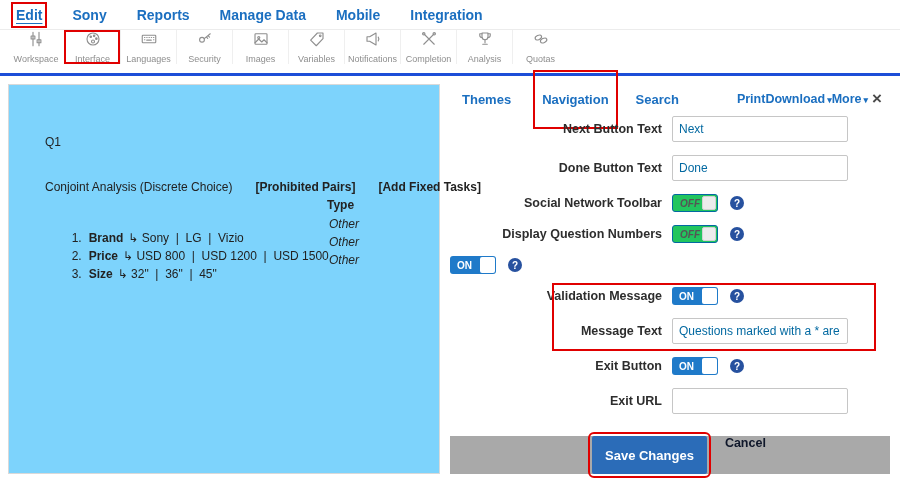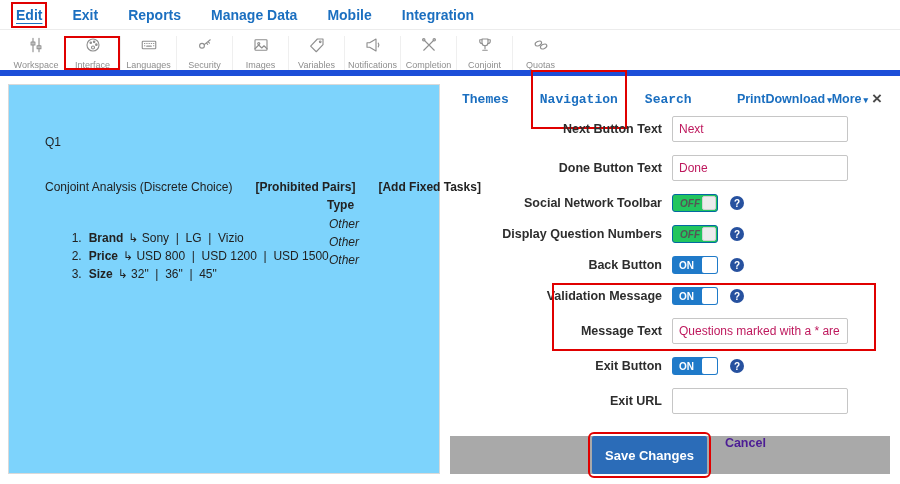--- a/index.html
+++ b/index.html
@@ -16,22 +16,22 @@
     padding-left:16px; font-size:14px; font-weight:600; color:#1b6fc0;
     border-bottom:1px solid #ececec;
   }
   .nav-item { cursor:pointer; white-space:nowrap; }
   .nav-item.active {
     text-decoration:underline; text-underline-offset:3px;
     outline:2px solid #e00000; outline-offset:3px;
   }
 
   
-  .tbar { height:46px; display:flex; align-items:flex-end; padding-left:8px;
-          border-bottom:6px solid #1d4ed8; }
+  .tbar { height:46px; display:flex; align-items:flex-start; padding-left:8px;
+          border-bottom:3px solid #1d4ed8; }
   .tb-item { width:56px; display:flex; flex-direction:column; align-items:center;
              justify-content:center; gap:2px; cursor:pointer; }
   .tb-item + .tb-item { border-left:1px solid #efefef; }
   .tb-item.annotated { outline:2px solid #e00000; outline-offset:-2px; }
   .tb-label { font-size:9px; color:#8e8e8e; }
   .tb-item svg { stroke:#8f8f8f; fill:none; stroke-width:1.5; stroke-linecap:round; stroke-linejoin:round; }
 
   
   .main { display:flex; gap:10px; padding:8px 0 0 8px; }
 
@@ -45,35 +45,35 @@
   .pv-row { position:absolute; left:36px; white-space:pre; width:392px; }
   .pv-row.r1 { top:132px; } .pv-row.r2 { top:150px; } .pv-row.r3 { top:168px; }
   .pv-row .idx { display:inline-block; width:17px; }
   .pv-row .name { font-weight:700; }
   .pv-row .levels { margin-left:5px; }
   .pv-row .otype { position:absolute; left:284px; top:0; font-style:italic; }
 
   
   .panel { width:440px; height:400px; display:flex; flex-direction:column; position:relative; }
   .phead { display:flex; align-items:center; height:30px; padding:0 8px 0 12px; font-size:13px; }
-  .ptab { color:#1b6fc0; font-weight:600; margin-right:24px; cursor:pointer;font-family:Liberation Mono, monospace; }
+  .ptab { color:#1b6fc0; font-weight:600; margin-right:24px; cursor:pointer; }
   .ptab.annotated { outline:2px solid #e00000; padding:20px 7px; margin-right:20px; }
   .pactions { margin-left:auto; display:flex; align-items:center; 
               color:#1b6fc0; font-weight:600; font-size:12.5px; }
   .paction { cursor:pointer; white-space:nowrap; }
   .chev { font-size:9px; margin-left:2px; }
   .close-x { color:#4a4a4a; font-size:17px; font-weight:700; cursor:pointer; margin-left:4px; }
 
   .pform { padding-top:2px; }
   .frow { display:flex; align-items:center; margin-bottom:13px; }
   .flabel { width:222px; text-align:right; font-weight:700; font-size:12.5px;
             color:#2d2d2d; padding-right:10px; flex-shrink:0; }
   .fctrl { display:flex; align-items:center; }
   .tinput { width:176px; height:25px; border:1px solid #c6c6c6; border-radius:2px;
-            padding:12px 6px; font-size:12px; color:#be185d;
+            padding:12px 6px; font-size:12px; color:#0369a1;
             font-family:"Liberation Sans", sans-serif; }
 
   .toggle { width:46px; height:18px; border-radius:3px; position:relative;
             display:flex; align-items:center; font-size:10px; font-weight:700; cursor:pointer; }
   .toggle.on { background:#1f7ac9; color:#fff; }
   .toggle.on .tg-text { margin-left:7px; }
   .toggle.on .tg-knob { position:absolute; right:1px; top:1px; width:15px; height:16px;
                         background:#fff; border-radius:2px; }
   .toggle.off { background:#22c55e; border:1px solid #0369a1; color:#555;font-style:italic; }
   .toggle.off .tg-text { margin-left:7px; }
@@ -88,30 +88,30 @@
   .annot-group .frow:last-child { margin-bottom:0; }
   .annot-overlay { position:absolute; left:102px; right:14px; top:-4px; bottom:-7px;
                    border:2px solid #e00000; pointer-events:none; }
 
   .pfooter { margin-top:auto; margin-bottom:10px; background:#a9a9a9; height:38px;
              display:flex; padding-left:142px; gap:18px; }
   .save-btn { background:#2b6cb8; color:#fff; font-weight:700; font-size:13px;
               padding:6px 13px; border:none; border-radius:2px; cursor:pointer;
               outline:2px solid #e00000; outline-offset:2px;
               font-family:"Liberation Sans", sans-serif; }
-  .cancel-link { color:#4c1d95; font-size:12.5px; font-weight:600; cursor:pointer; }
+  .cancel-link { color:#0f172a; font-size:12.5px; font-weight:600; cursor:pointer; }
 </style>
 </head>
 <body>
 
 <div class="app">
 
   <div class="topnav">
     <span class="nav-item active">Edit</span>
-    <span class="nav-item">Exit</span>
+    <span class="nav-item">Sony</span>
     <span class="nav-item">Reports</span>
     <span class="nav-item">Manage Data</span>
     <span class="nav-item">Mobile</span>
     <span class="nav-item">Integration</span>
   </div>
 
   <div class="tbar">
     <div class="tb-item">
       <span>
         <svg width="22" height="18" viewBox="0 0 24 24">
@@ -190,21 +190,21 @@
       </span>
       <span class="tb-label">Completion</span>
     </div>
     <div class="tb-item">
       <span>
         <svg width="22" height="18" viewBox="0 0 24 24">
             <path d="M8 4h8v5a4 4 0 01-8 0V4z"></path>
             <path d="M8 5H5v2a3 3 0 003 3M16 5h3v2a3 3 0 01-3 3M12 13v4M9 19h6"></path>
           </svg>
       </span>
-      <span class="tb-label">Conjoint</span>
+      <span class="tb-label">Analysis</span>
     </div>
     <div class="tb-item">
       <span>
         <svg width="22" height="18" viewBox="0 0 24 24">
             <ellipse cx="8.5" cy="10" rx="4.5" ry="2.8" transform="rotate(-25 8.5 10)"></ellipse>
             <ellipse cx="15.5" cy="14" rx="4.5" ry="2.8" transform="rotate(-25 15.5 14)"></ellipse>
           </svg>
       </span>
       <span class="tb-label">Quotas</span>
     </div>
@@ -281,21 +281,20 @@
           <div class="fctrl">
             <div class="toggle off">
                 <span class="tg-text">OFF</span>
                 <span class="tg-knob"></span>
               </div>
             <span class="help">?</span>
           </div>
         </div>
 
         <div class="frow">
-          <div class="flabel">Back Button</div>
           <div class="fctrl">
             <div class="toggle on">
                 <span class="tg-text">ON</span>
                 <span class="tg-knob"></span>
               </div>
             <span class="help">?</span>
           </div>
         </div>
 
         <div class="annot-group">

